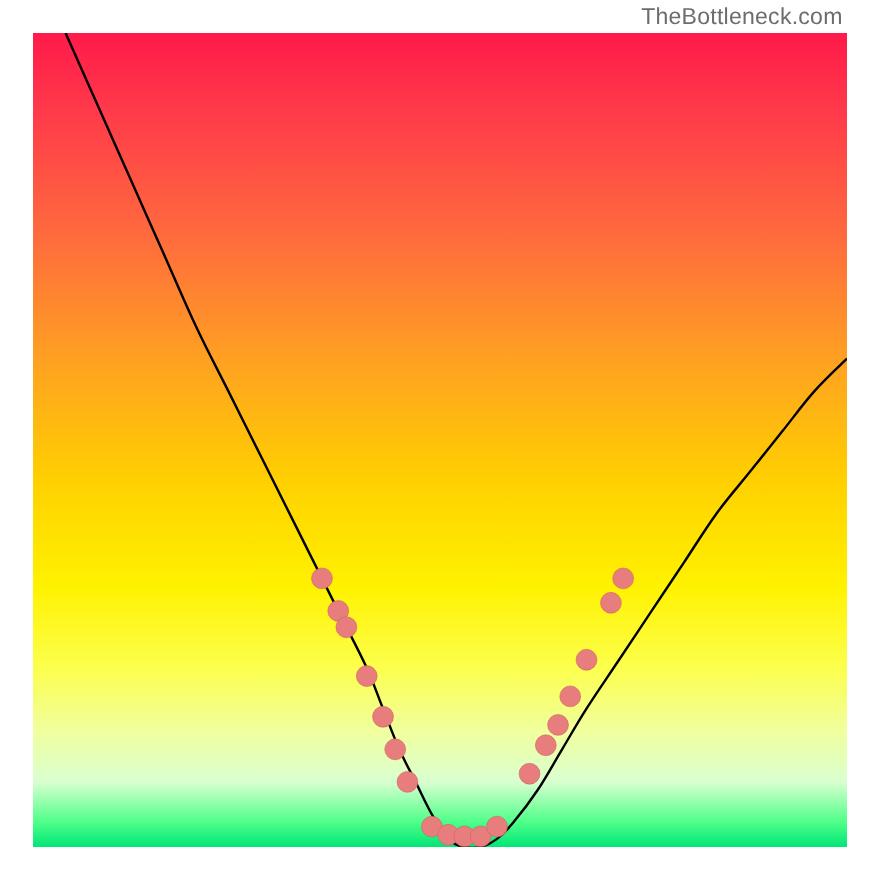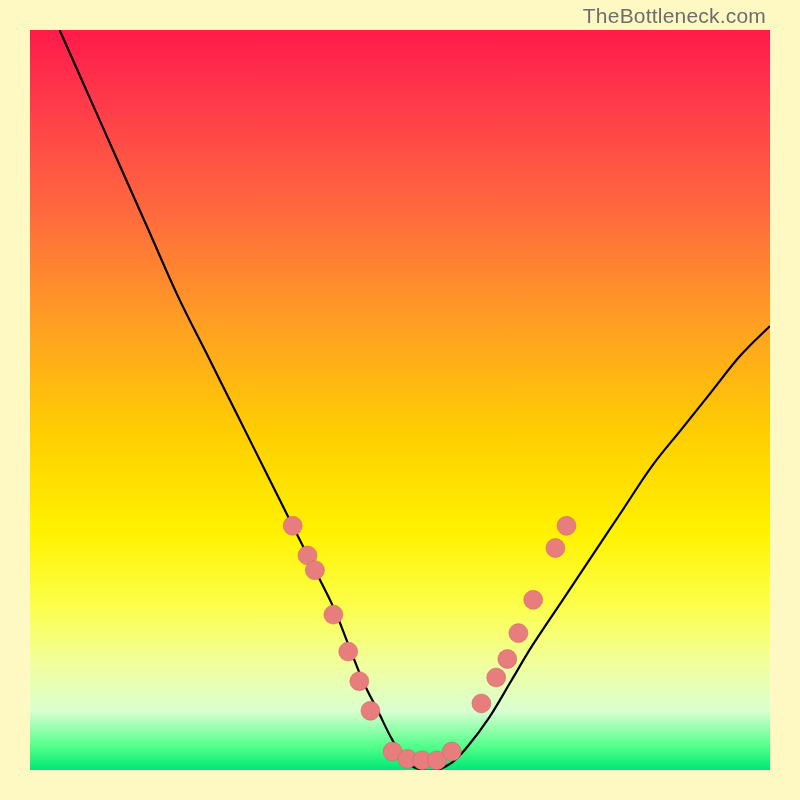--- a/index.html
+++ b/index.html
@@ -1,21 +1,21 @@
 <!DOCTYPE html>
 <html><head>
 <meta charset="utf-8">
 <style>
   * { margin: 0; padding: 0; box-sizing: border-box; }
   html, body { width: 800px; height: 800px; overflow: hidden; background: #000; }
   .frame {
     position: absolute;
     top: 0; left: 0;
     width: 800px; height: 800px;
-    background: #fef9c3;
+    background: #ffffff;
   }
   .plot {
     position: absolute;
     top: 30px;
     left: 30px;
     width: 740px;
     height: 740px;
     overflow: hidden;
   }
   .gradient {

